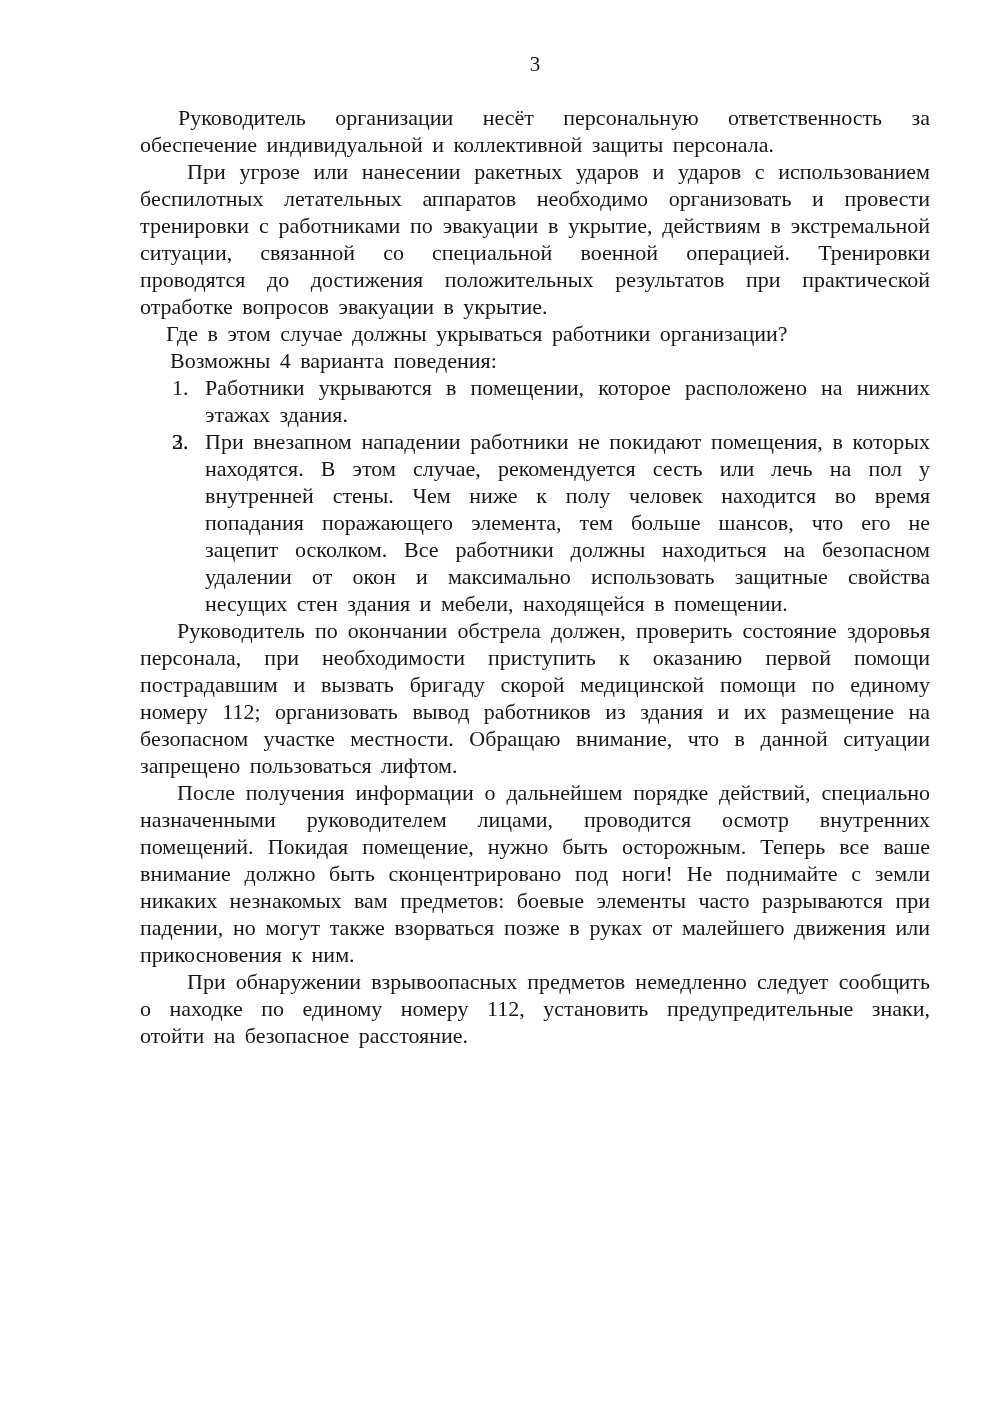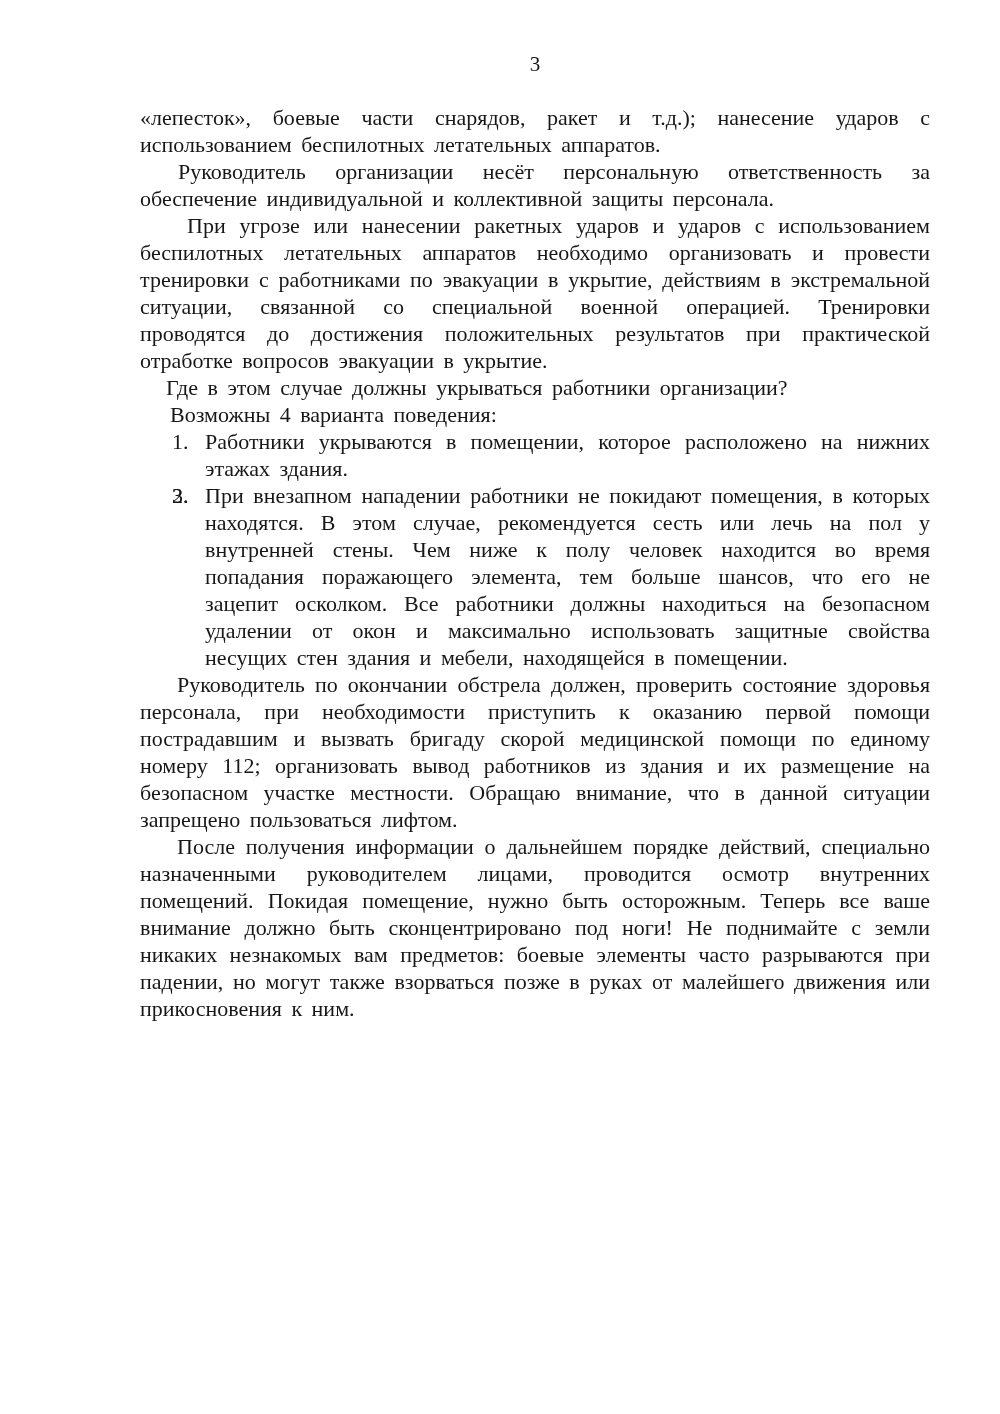--- a/index.html
+++ b/index.html
@@ -49,24 +49,24 @@
     left: 32px;
     top: 0;
   }
 </style>
 </head>
 <body>
 
 <div class="page">
   <div class="page-number">3</div>
   <div class="doc-body">
-      <p class="para" style="text-indent: 0px;">«лепесток», боевые части снарядов, ракет и т.д.); нанесение ударов с использованием беспилотных летательных аппаратов.</p>
       <p class="para" style="text-indent: 38px; font-family: Liberation Serif, serif;">Руководитель организации несёт персональную ответственность за обеспечение индивидуальной и коллективной защиты персонала.</p>
       <p class="para" style="text-indent: 47px;">При угрозе или нанесении ракетных ударов и ударов с использованием беспилотных летательных аппаратов необходимо организовать и провести тренировки с работниками по эвакуации в укрытие, действиям в экстремальной ситуации, связанной со специальной военной операцией. Тренировки проводятся до достижения положительных результатов при практической отработке вопросов эвакуации в укрытие.</p>
       <p class="para" style="text-indent: 26px;">Где в этом случае должны укрываться работники организации?</p>
       <p class="para" style="text-indent: 30px;">Возможны 4 варианта поведения:</p>
       <div class="list-item"><span class="list-num">1.</span><span class="list-text">Работники укрываются в помещении, которое расположено на нижних этажах здания.</span></div>
       <div class="list-item"><span class="list-num">2.</span></div>
       <div class="list-item"><span class="list-num">3.</span><span class="list-text">При внезапном нападении работники не покидают помещения, в которых находятся. В этом случае, рекомендуется сесть или лечь на пол у внутренней стены. Чем ниже к полу человек находится во время попадания поражающего элемента, тем больше шансов, что его не зацепит осколком. Все работники должны находиться на безопасном удалении от окон и максимально использовать защитные свойства несущих стен здания и мебели, находящейся в помещении.</span></div>
       <p class="para" style="text-indent: 37px;">Руководитель по окончании обстрела должен, проверить состояние здоровья персонала, при необходимости приступить к оказанию первой помощи пострадавшим и вызвать бригаду скорой медицинской помощи по единому номеру 112; организовать вывод работников из здания и их размещение на безопасном участке местности. Обращаю внимание, что в данной ситуации запрещено пользоваться лифтом.</p>
       <p class="para" style="text-indent: 37px;">После получения информации о дальнейшем порядке действий, специально назначенными руководителем лицами, проводится осмотр внутренних помещений. Покидая помещение, нужно быть осторожным. Теперь все ваше внимание должно быть сконцентрировано под ноги! Не поднимайте с земли никаких незнакомых вам предметов: боевые элементы часто разрываются при падении, но могут также взорваться позже в руках от малейшего движения или прикосновения к ним.</p>
+      <p class="para" style="text-indent: 47px;">При обнаружении взрывоопасных предметов немедленно следует сообщить о находке по единому номеру 112, установить предупредительные знаки, отойти на безопасное расстояние.</p>
     </div>
 </div>
 
 </body></html>

